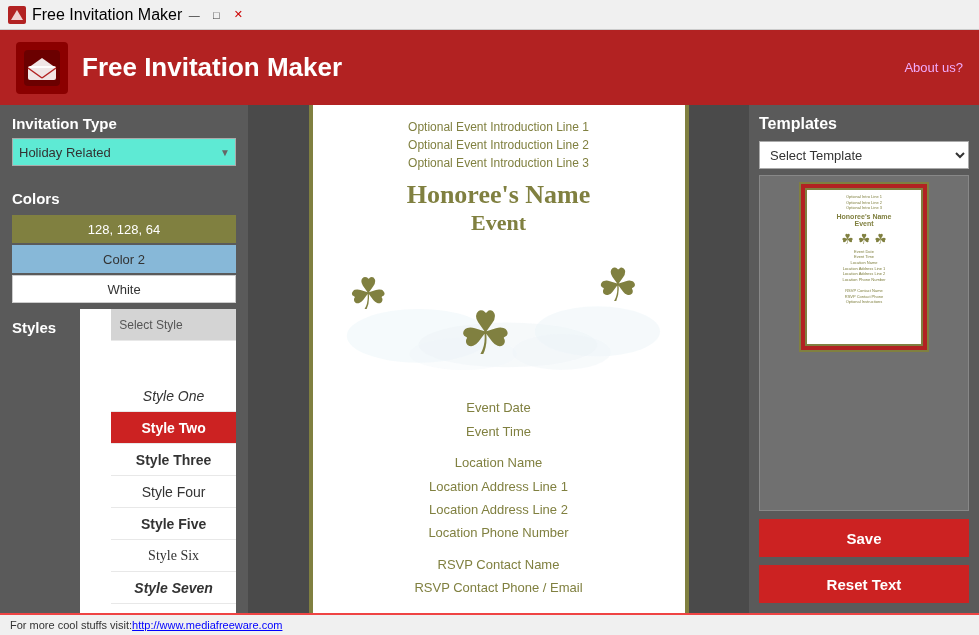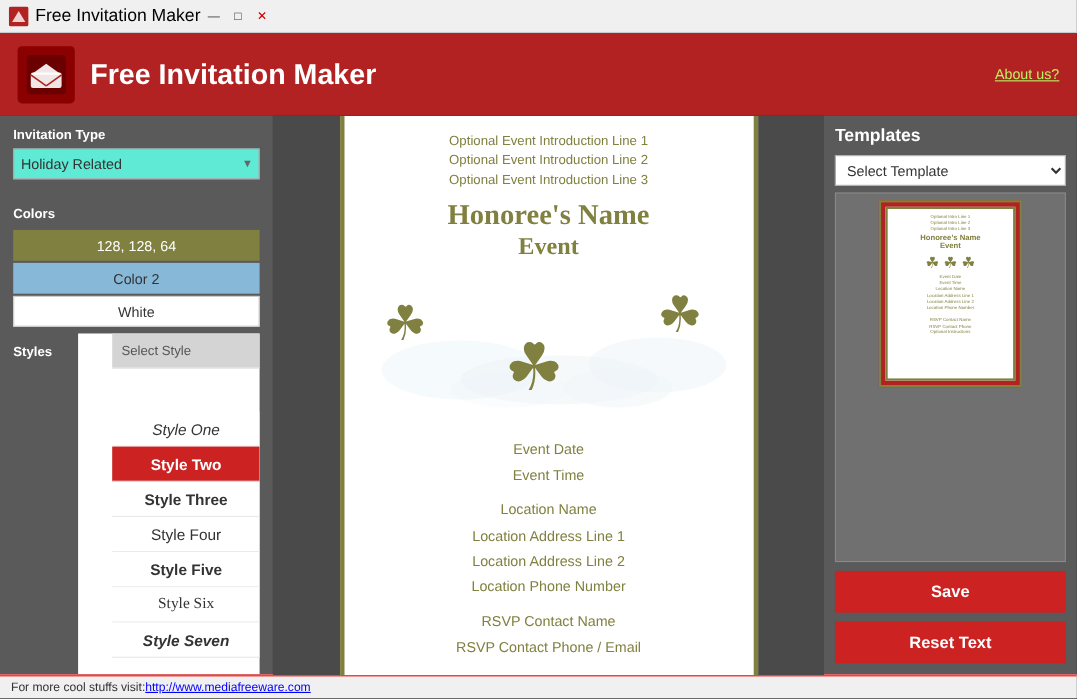--- a/index.html
+++ b/index.html
@@ -63,23 +63,22 @@
       flex-shrink: 0;
     }
     #header-logo svg { width: 36px; height: 36px; }
     #header-title-text {
       font-size: 26px;
       font-weight: bold;
       color: white;
       flex: 1;
     }
     #about-link {
-      color: #bef264;
-      font-size: 13px;
-      text-decoration: underline;
+      color: #f0abfc;
+      font-size: 13px;
       cursor: pointer;
     }
 
     
     #main {
       display: flex;
       flex: 1;
       overflow: hidden;
     }
 
@@ -87,21 +86,21 @@
     #left-panel {
       width: 248px;
       background: #5a5a5a;
       flex-shrink: 0;
       display: flex;
       flex-direction: column;
       overflow: hidden;
     }
     .section-header {
       color: white;
-      font-size: 12px;
+      font-size: 15px;
       font-weight: bold;
       padding: 10px 12px 6px 12px;
     }
     #invitation-type-section { padding-bottom: 6px; }
     .dropdown-wrapper {
       margin: 0 12px 8px 12px;
       position: relative;
     }
     .dropdown-select {
       width: 100%;

